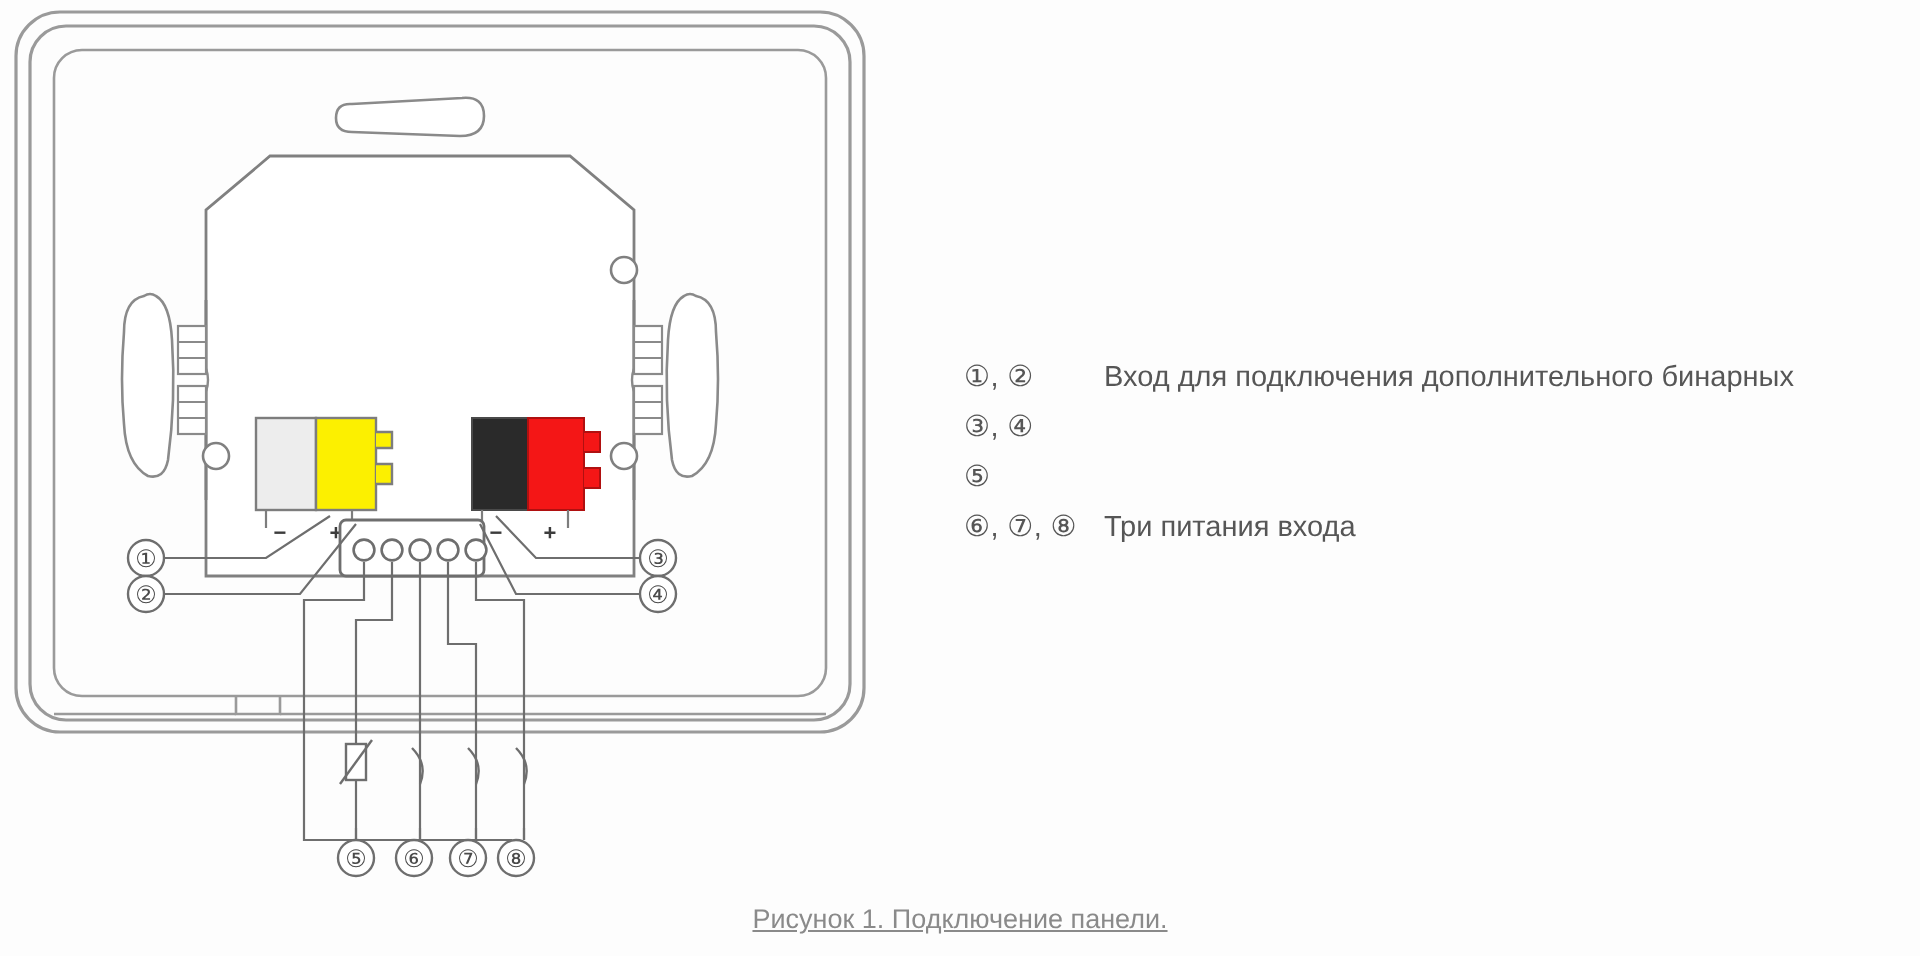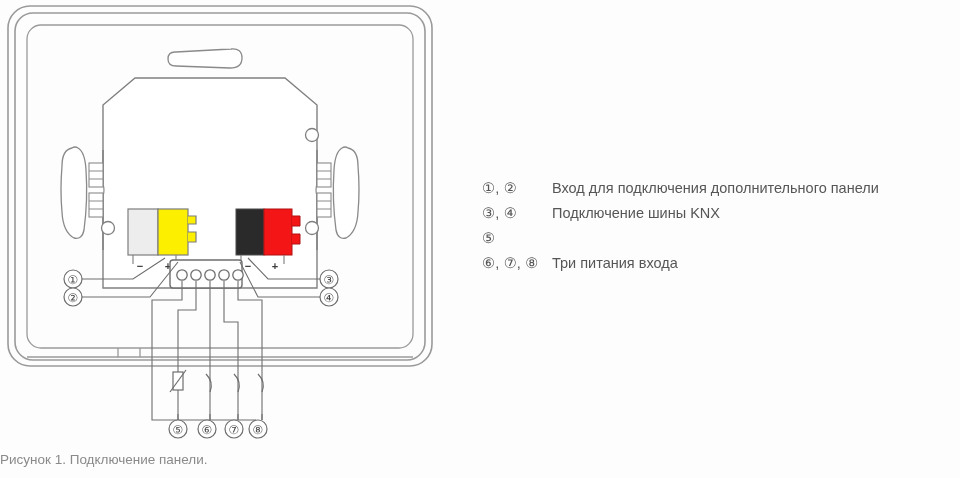--- a/index.html
+++ b/index.html
@@ -44,22 +44,24 @@
   .legend-desc {
     font-size: 14.5px;
     color: #565656;
     white-space: nowrap;
   }
   .caption {
     position: absolute;
     left: 0;
     top: 452px;
     width: 960px;
+    text-align: center;
     font-size: 13.5px;
     color: #8a8a8a;
+    text-decoration: underline;
   }
   .num {
     font-size: 12px;
     fill: #4a4a4a;
     font-family: "Liberation Sans", sans-serif;
   }
   .pm {
     font-size: 11px;
     fill: #3c3c3c;
     font-family: "Liberation Sans", sans-serif;
@@ -228,25 +230,24 @@
     <g>
       <circle cx="258" cy="429" r="9" fill="#ffffff" stroke="#6e6e6e" stroke-width="1.2"></circle>
       <text class="num" x="258" y="433.5" text-anchor="middle">⑧</text>
     </g>
 
   </svg>
 
   <div class="legend">
     <div class="legend-row">
       <span class="legend-keys">①, ②</span>
-      <span class="legend-desc">Вход для подключения дополнительного панели</span>
+      <span class="legend-desc">Вход для подключения дополнительного бинарных</span>
     </div>
     <div class="legend-row">
       <span class="legend-keys">③, ④</span>
-      <span class="legend-desc">Подключение шины KNX</span>
     </div>
     <div class="legend-row">
       <span class="legend-keys">⑤</span>
     </div>
     <div class="legend-row">
       <span class="legend-keys">⑥, ⑦, ⑧</span>
       <span class="legend-desc">Три питания входа</span>
     </div>
   </div>
 

